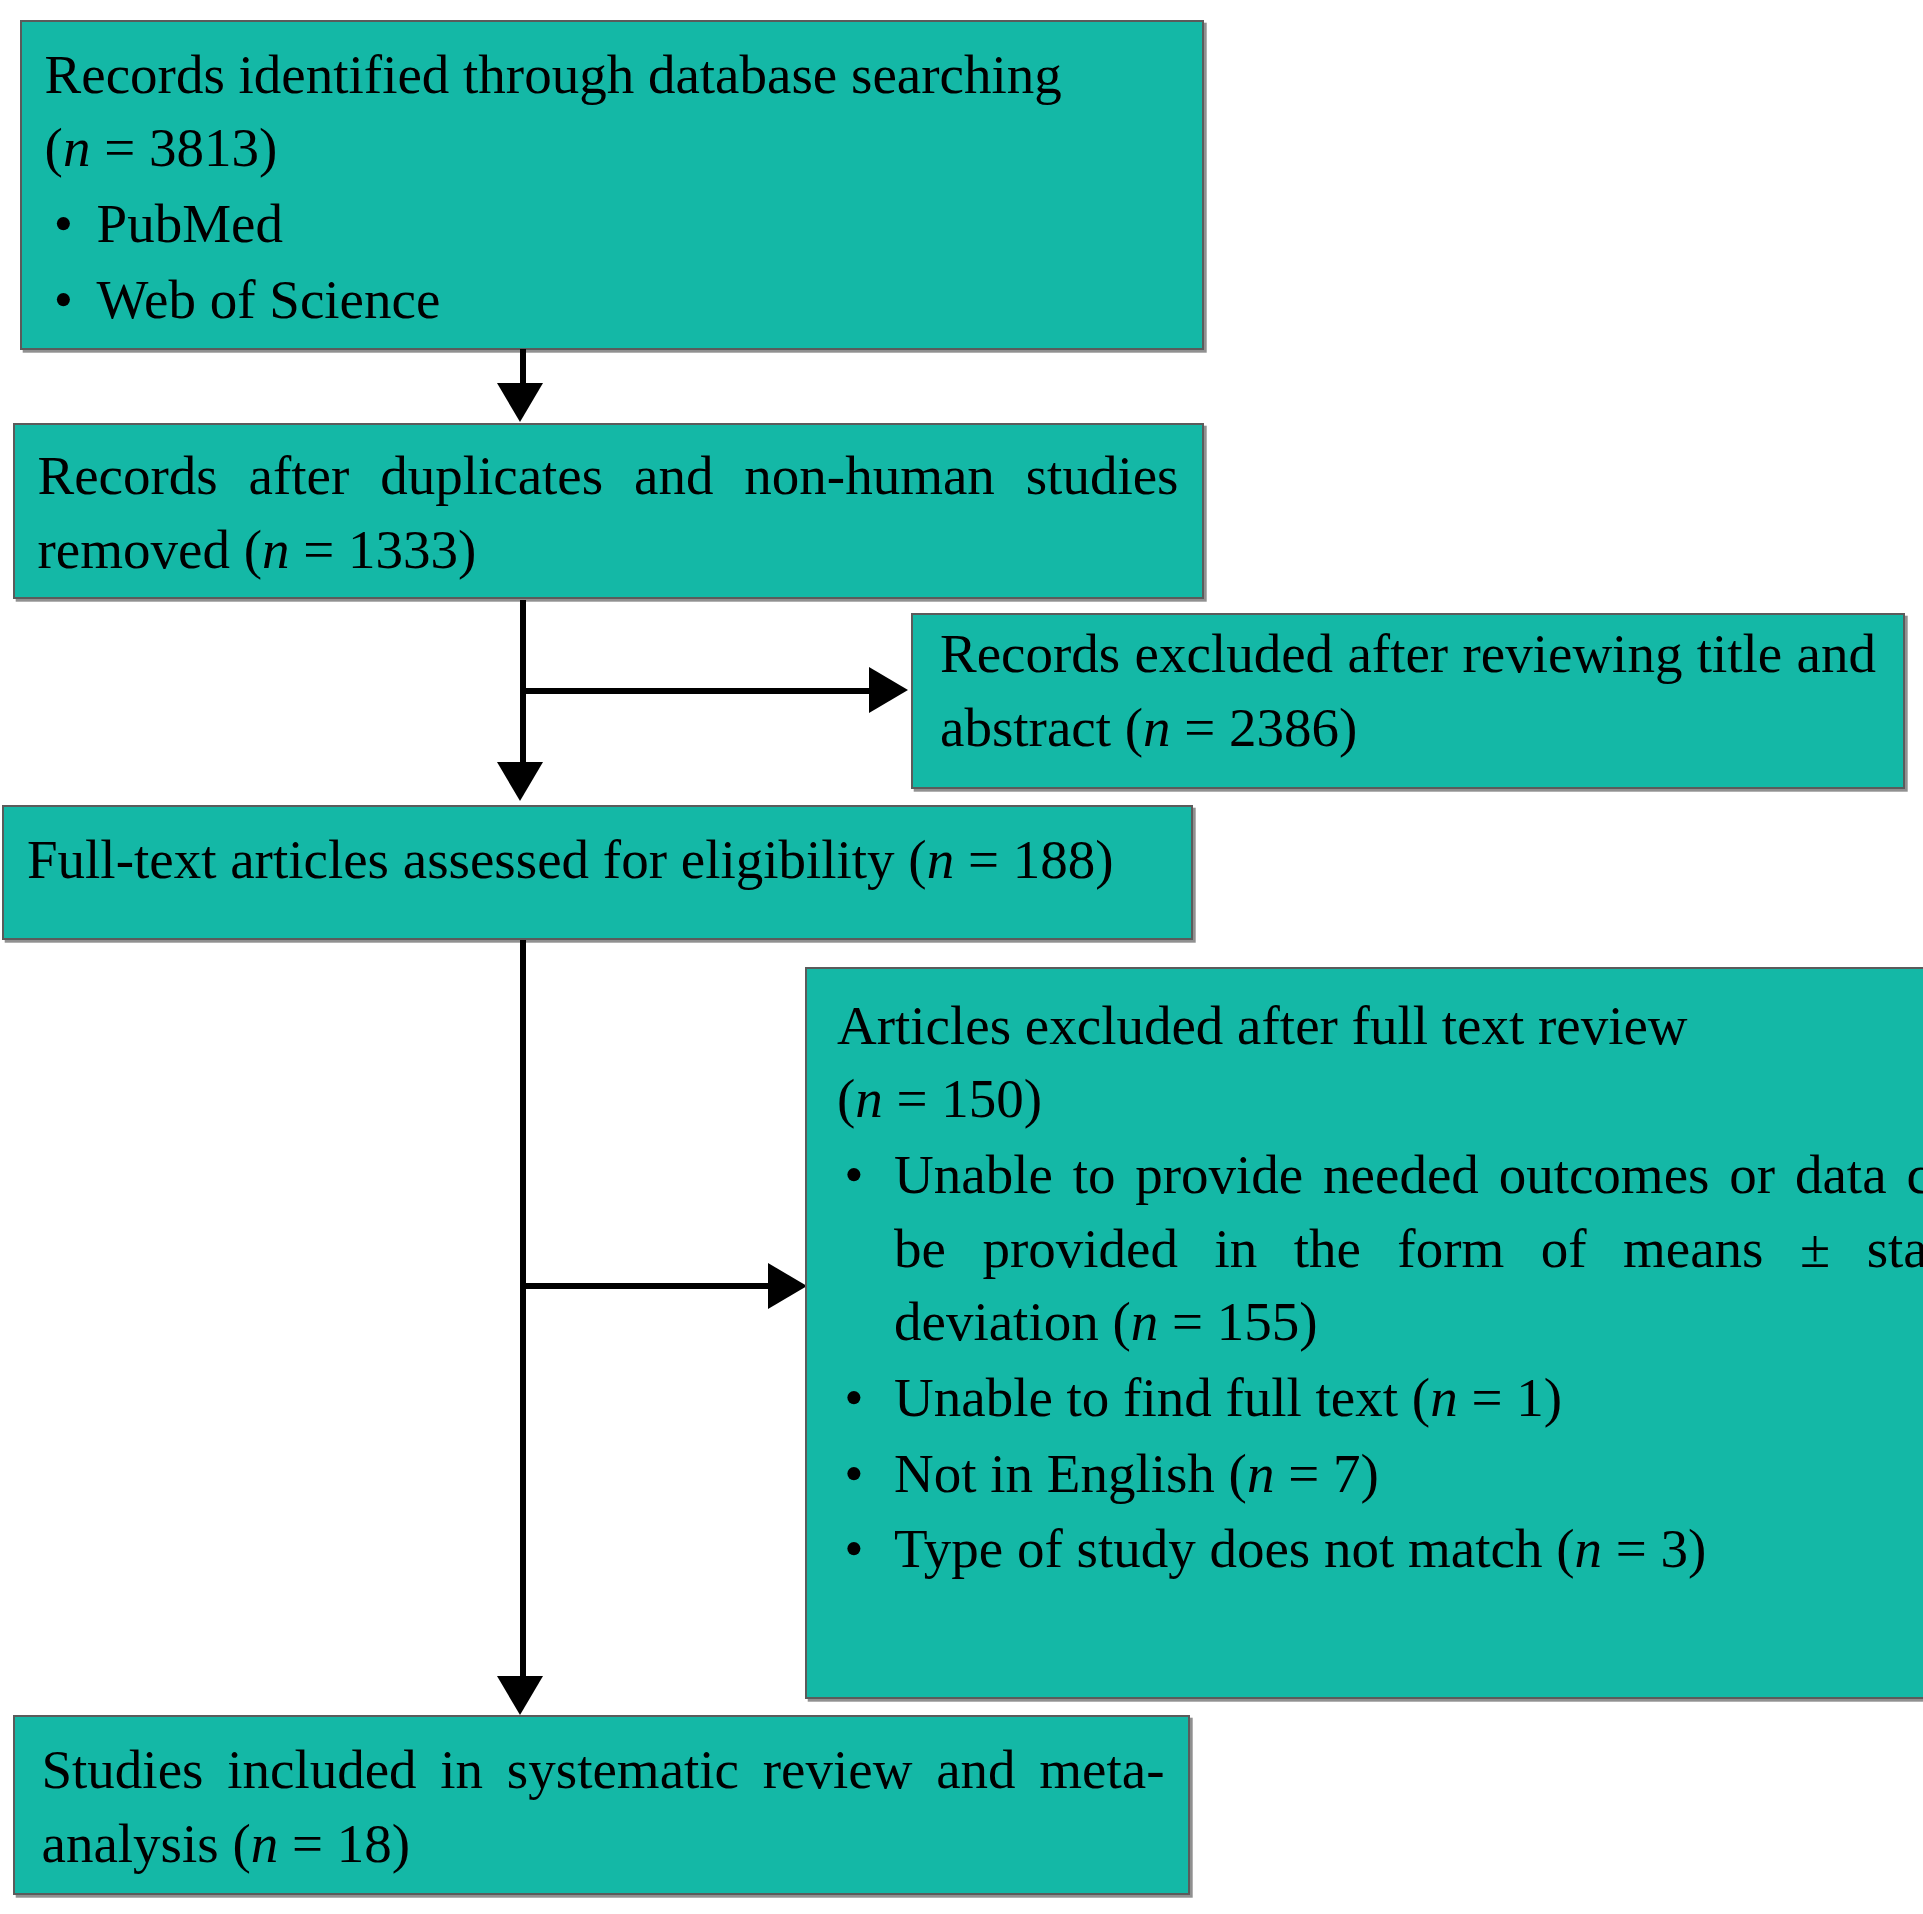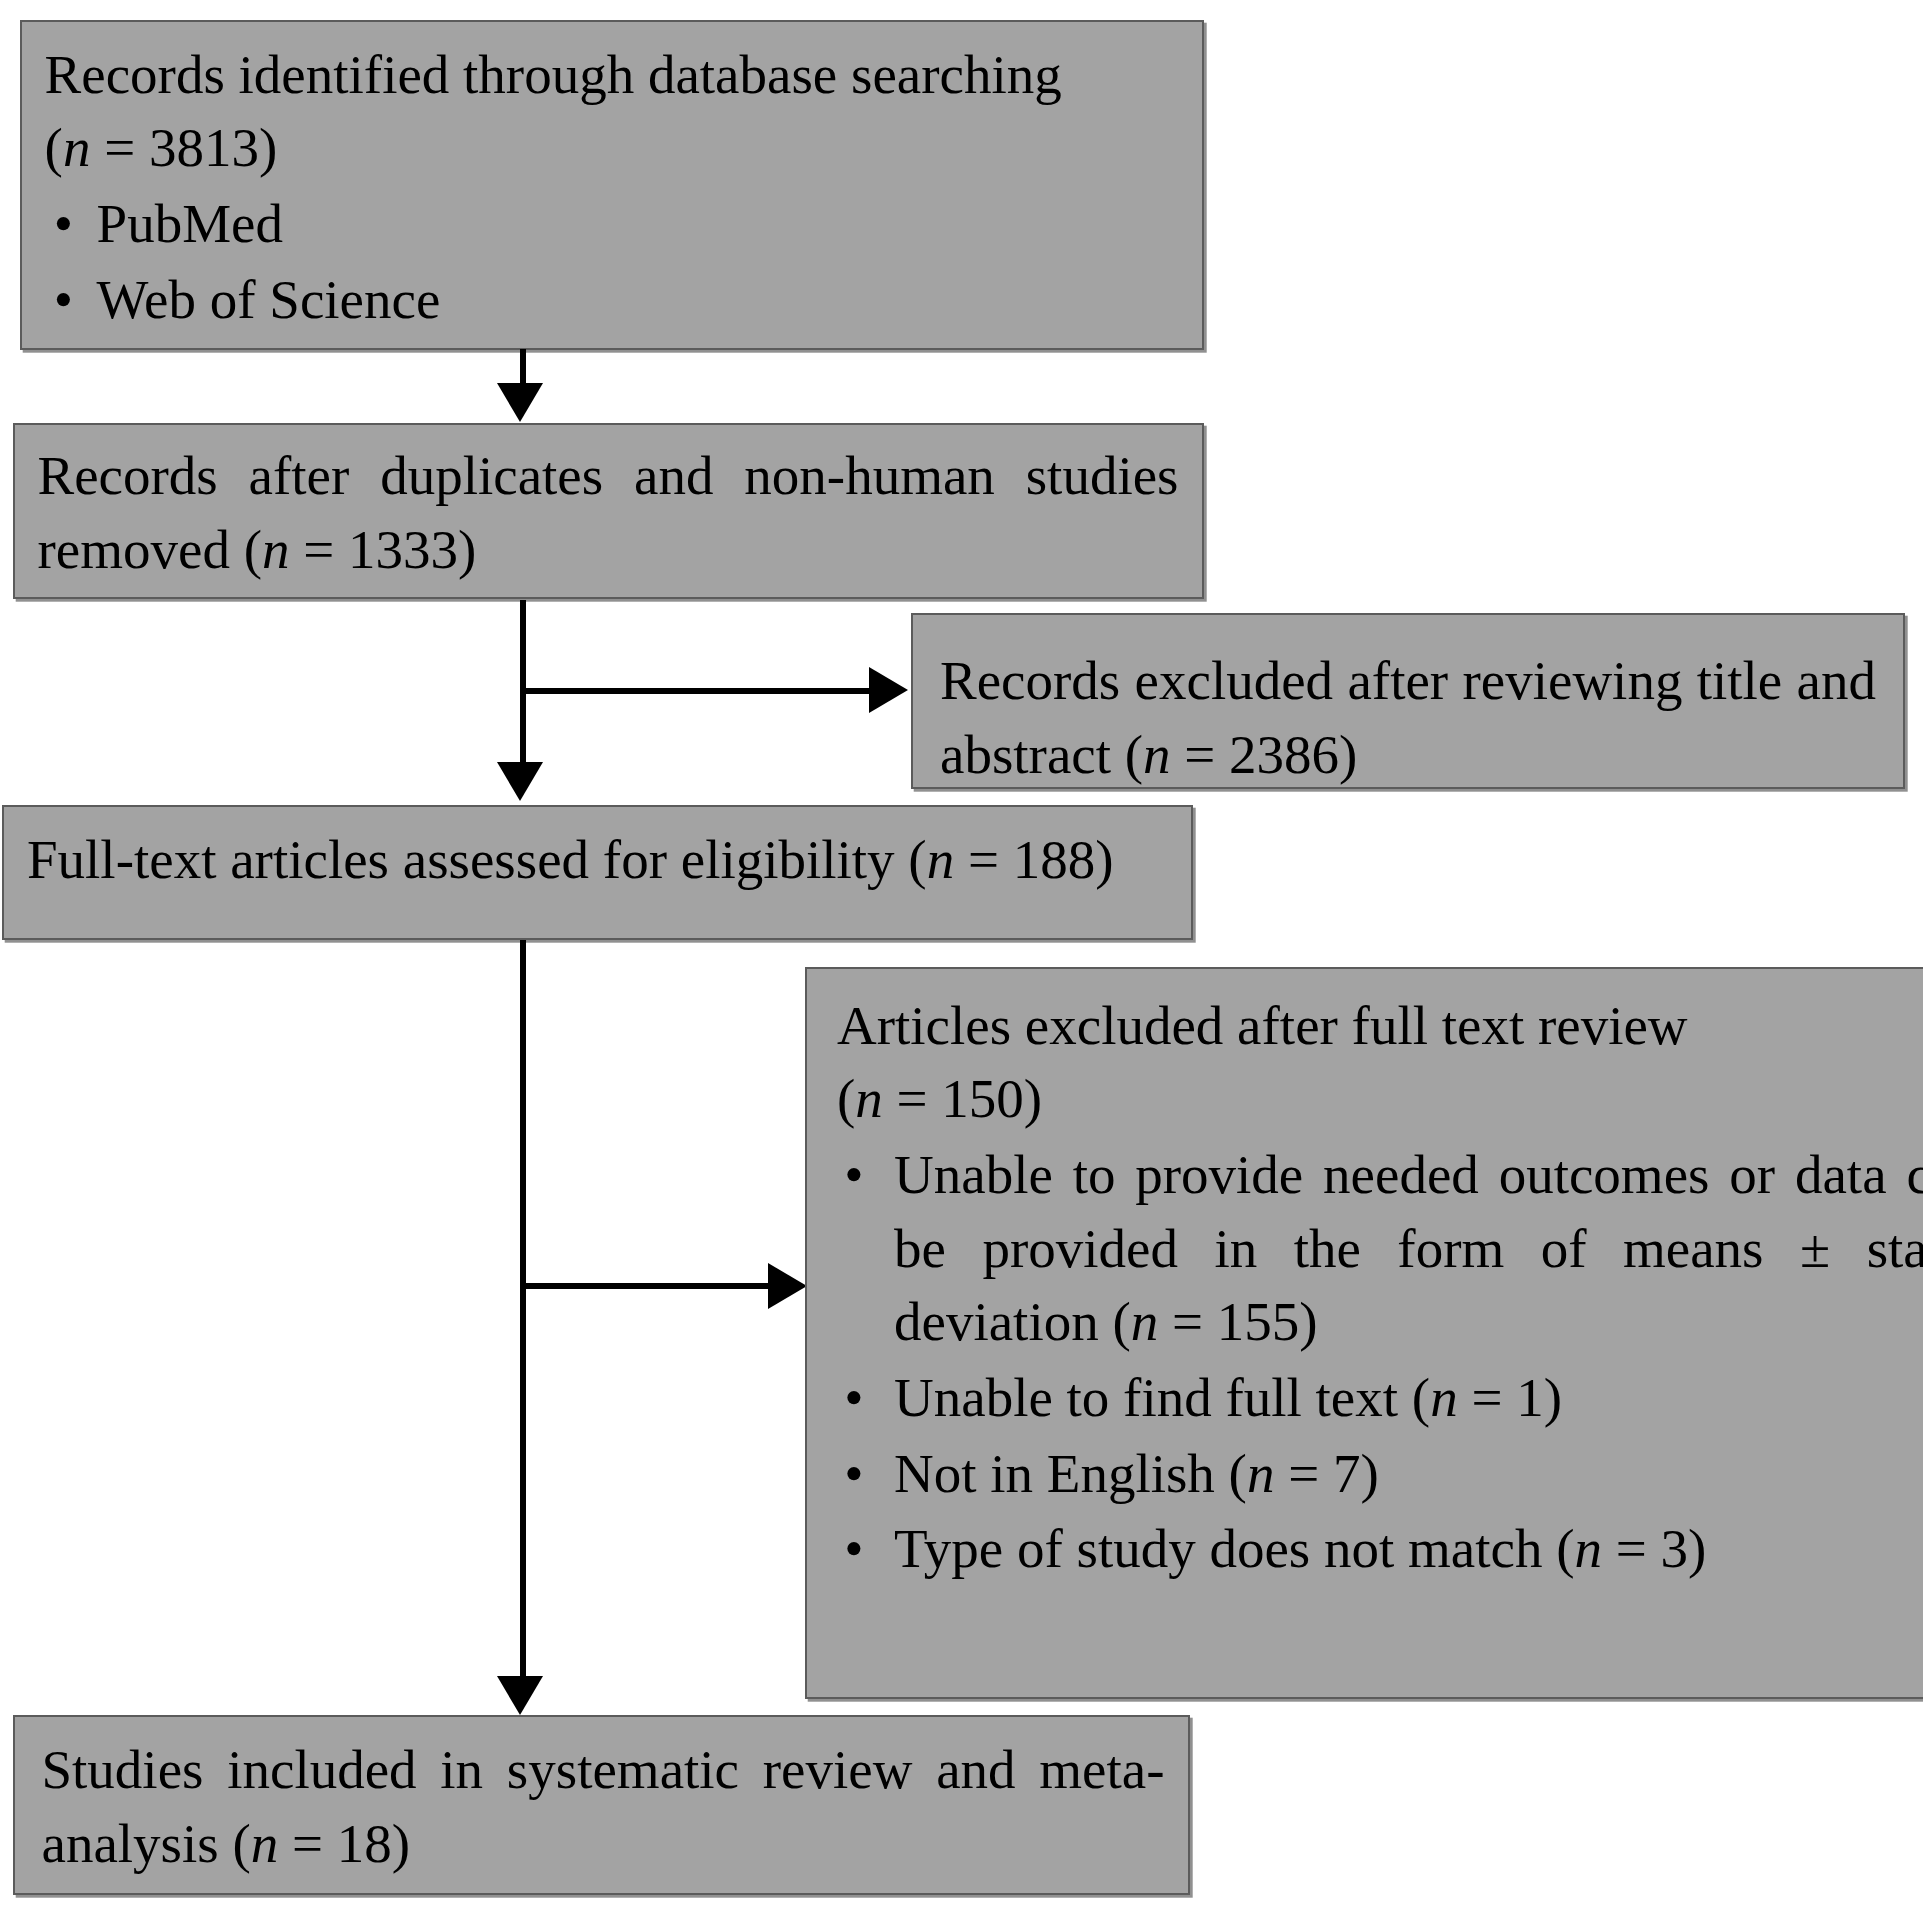--- a/index.html
+++ b/index.html
@@ -12,21 +12,21 @@
     position: relative;
     width: 1923px;
     height: 1914px;
     background: #ffffff;
     font-family: "Liberation Serif", "DejaVu Serif", serif;
     overflow: hidden;
   }
   .box {
     position: absolute;
     box-sizing: border-box;
-    background: #a3a3a3;
+    background: #14b8a6;
     border: 2.7px solid #5b5b5b;
     box-shadow: 2.7px 2.7px 0 0 #909090;
     text-decoration: underline;
   }
   .box-inner {
     position: absolute;
     left: 0; right: 0; top: 0;
     padding: 16px 23px 0 23px;
     box-sizing: border-box;
   }
@@ -127,21 +127,21 @@
     </div>
   </div>
 
   <div class="conn vline" style="left:520px; top:600px; height:168px;"></div>
   <div class="arrow-down" style="left:497px; top:762px;"></div>
 
   <div class="conn hline" style="left:520px; top:688px; width:356px;"></div>
   <div class="arrow-right" style="left:869px; top:667px;"></div>
 
   <div class="box" style="left:911px; top:613px; width:994px; height:176px;">
-    <div class="box-inner" style="padding-top:29px; padding-left:27px; padding-right:27px;">
+    <div class="box-inner" style="padding-top:2px; padding-left:27px; padding-right:27px;">
       <div class="para just-both"><span>Records excluded after reviewing title and abstract (</span><span class="ital">n</span><span> = 2386)</span></div>
     </div>
   </div>
 
   <div class="box" style="left:2px; top:805px; width:1191px; height:135px;">
     <div class="box-inner" style="padding-top:16px;">
       <div class="line"><span>Full-text articles assessed for eligibility (</span><span class="ital">n</span><span> = 188)</span></div>
     </div>
   </div>
 

